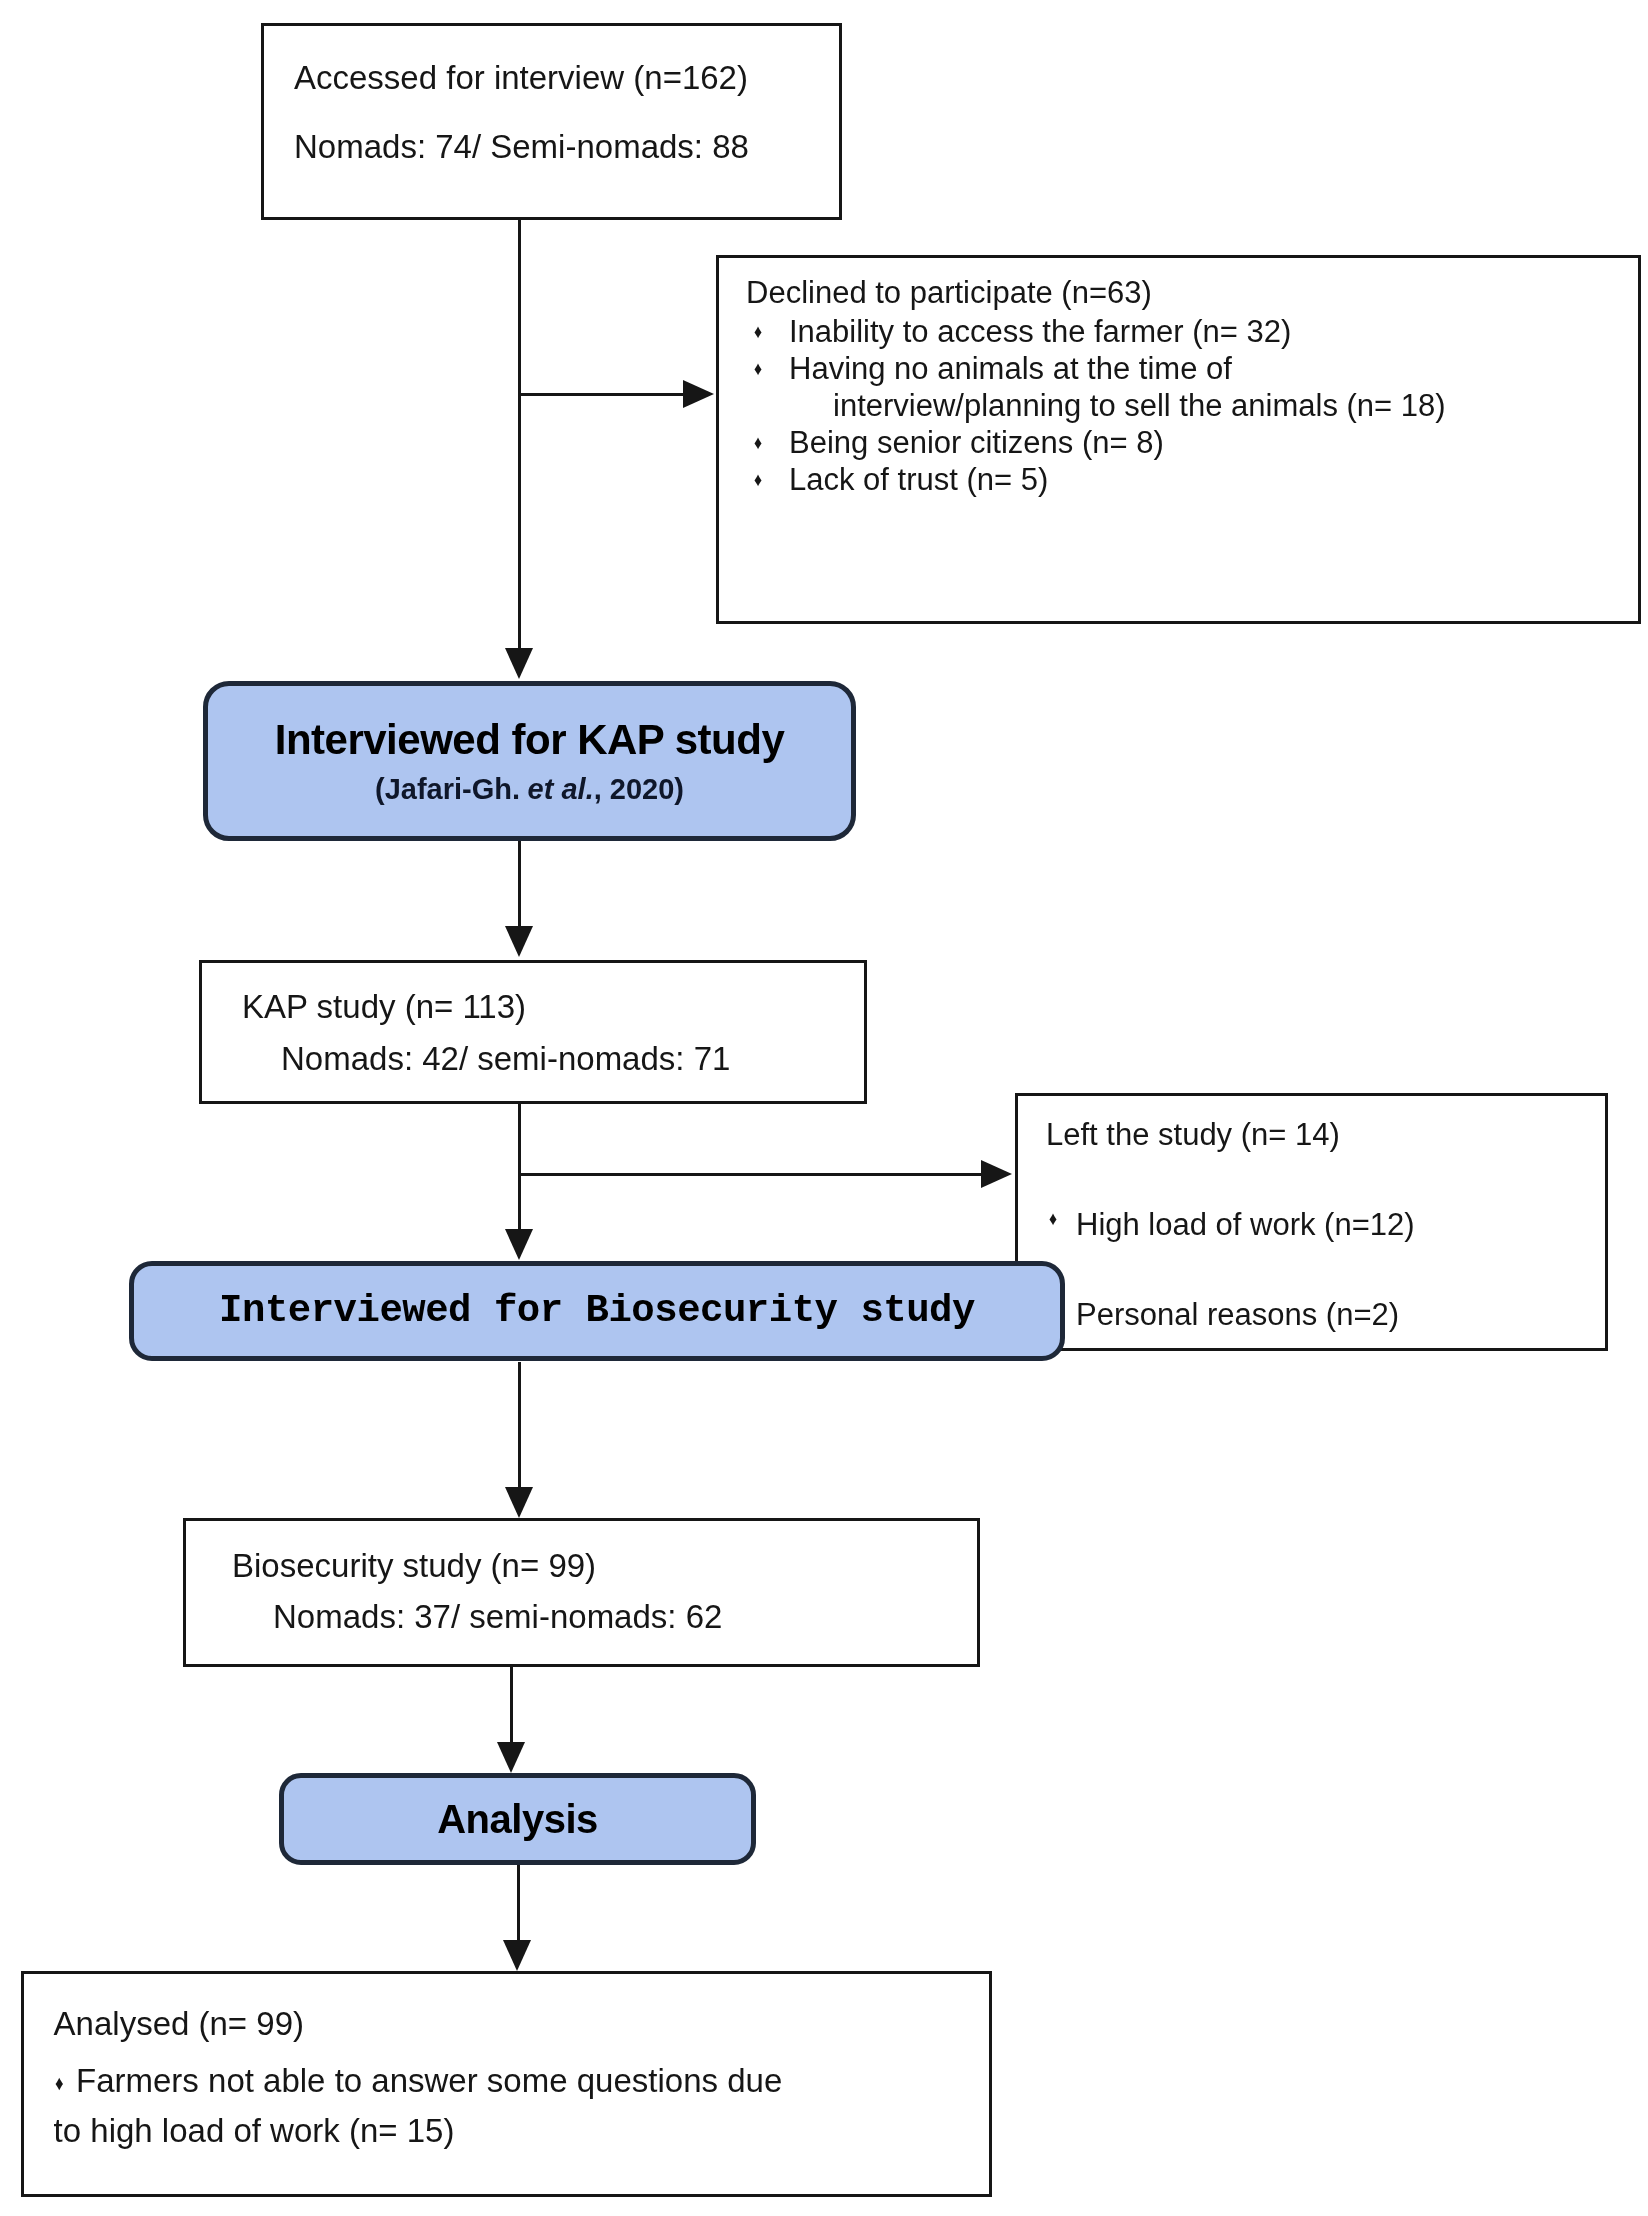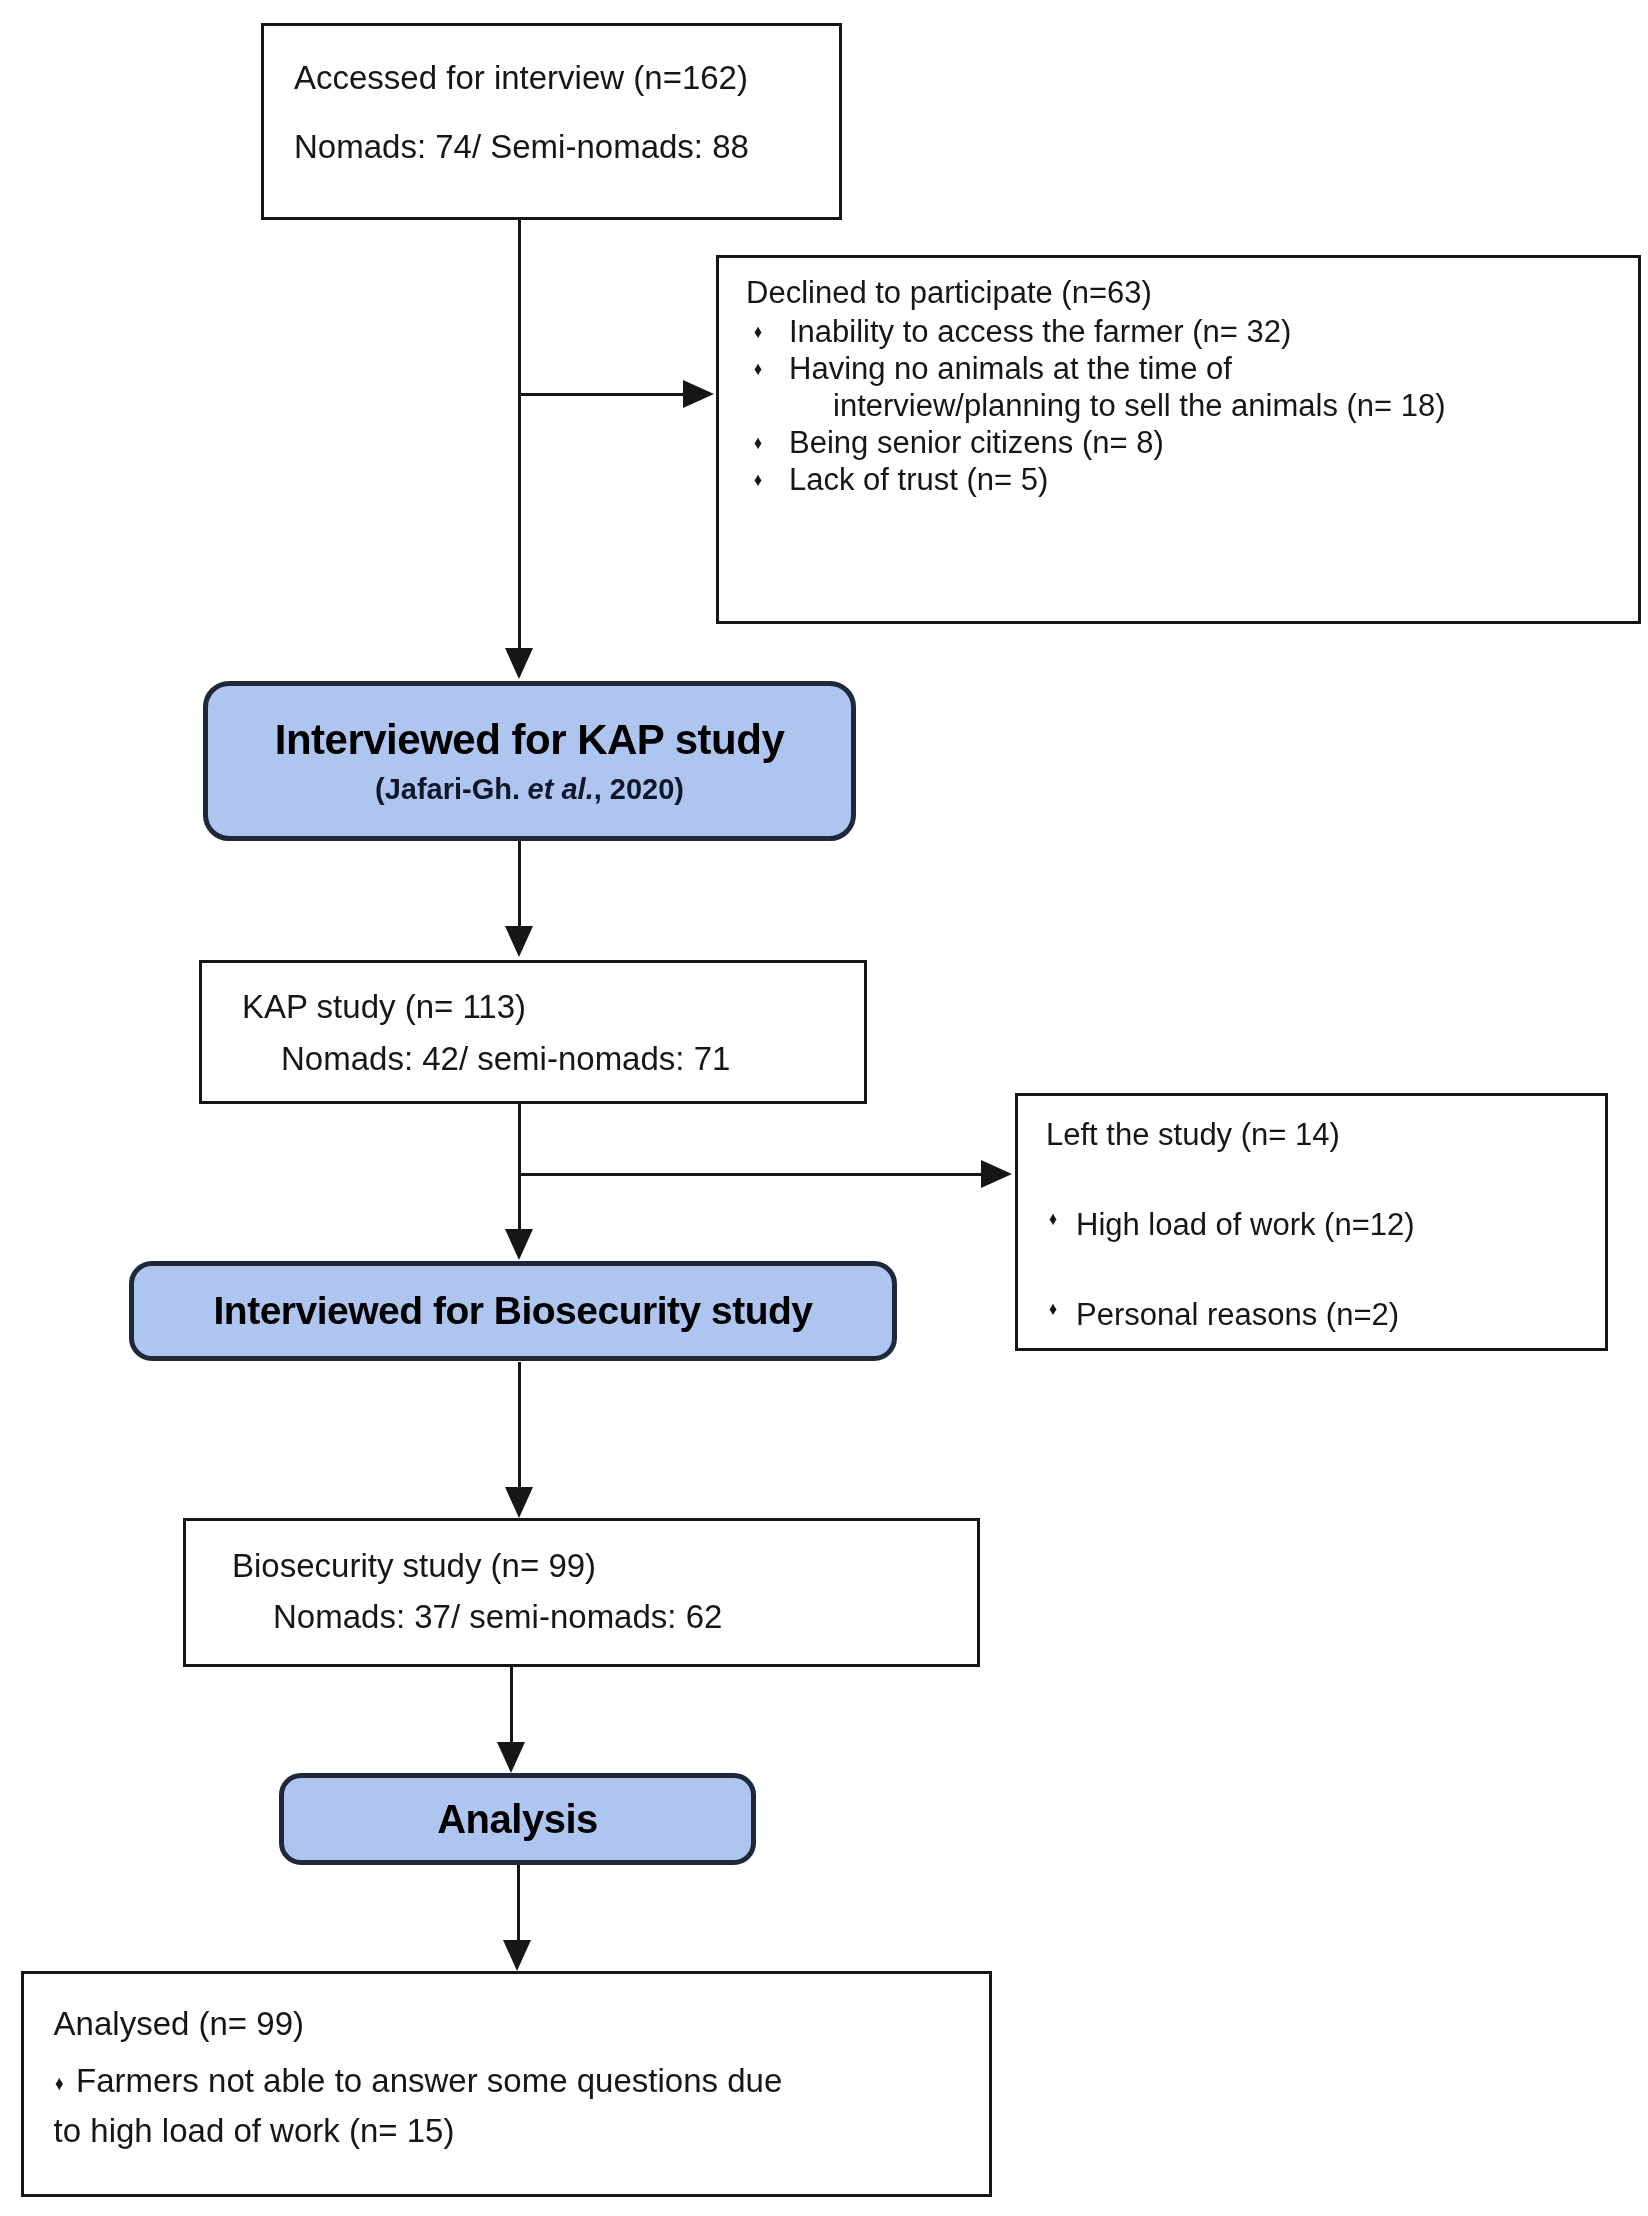--- a/index.html
+++ b/index.html
@@ -61,21 +61,21 @@
   #kap-blue{left:203px;top:681px;width:653px;height:160px;}
   #kap-blue .btitle{font-size:42px;}
 
   #kap-study{left:199px;top:960px;width:668px;height:144px;padding:25px 15px 0 40px;}
   #kap-study .l2{margin-top:14px;padding-left:39px;}
 
   #left-study{left:1015px;top:1093px;width:593px;height:258px;padding:20.6px 13px 0 28px;font-size:31px;}
   .ls-item{position:relative;padding-left:30px;margin-top:54px;}
   .ls-item .marker{position:absolute;left:2.2px;top:1.1px;}
 
-  #bio-blue{left:129px;top:1261px;width:768px;height:100px;border-radius:23px;}
+  #bio-blue{left:129px;top:1261px;width:936px;height:100px;border-radius:23px;font-family:Liberation Mono, monospace;}
   #bio-blue .btitle{font-size:39px;}
 
   #bio-study{left:183px;top:1518px;width:797px;height:149px;padding:26px 15px 0 46px;}
   #bio-study .l2{margin-top:13px;padding-left:41px;}
 
   #analysis-blue{left:279px;top:1773px;width:477px;height:92px;border-radius:22px;}
   #analysis-blue .btitle{font-size:40px;}
 
   #analysed{left:20.6px;top:1971px;width:971px;height:226px;padding:26px 30px 0 30px;font-size:33px;line-height:48px;}
   #analysed .para{margin-top:8.7px;}

